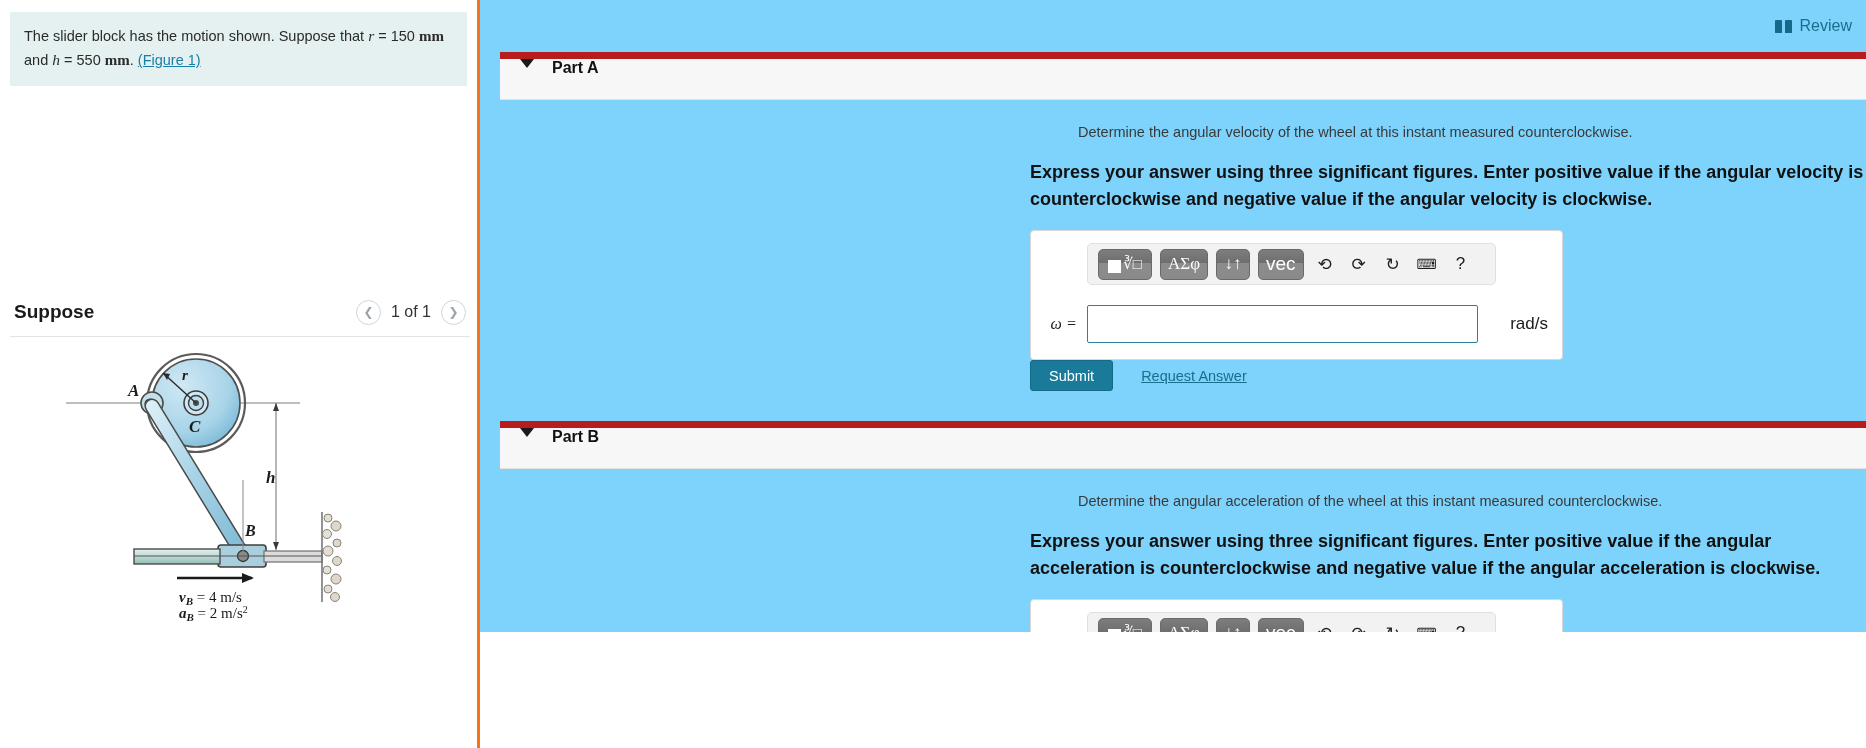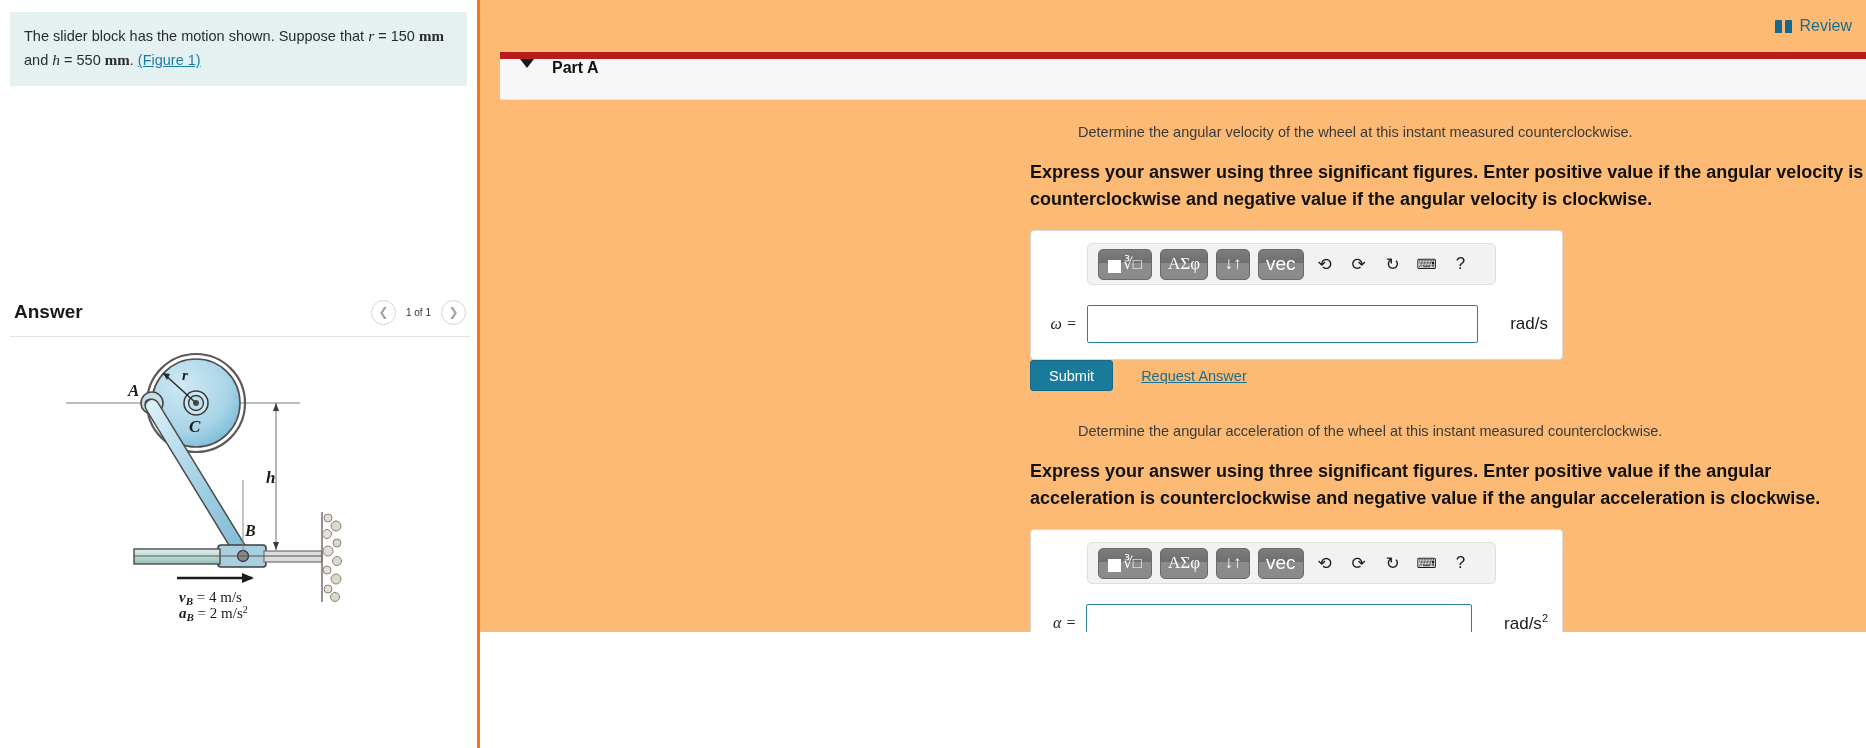--- a/index.html
+++ b/index.html
@@ -40,34 +40,34 @@
   .figure-title { font-size: 19px; font-weight: bold; color: #1a1a1a; }
   .fig-nav {
     margin-left: auto; display: flex; align-items: center; gap: 10px;
   }
   .nav-circle {
     width: 25px; height: 25px; border-radius: 50%;
     border: 1px solid #cfd6da; background: #fff;
     display: flex; align-items: center; justify-content: center;
     color: #9aa4ab; font-size: 12px;
   }
-  .fig-count { font-size: 10px; color: #333; }
+  .fig-count { font-size: 16px; color: #333; }
   .figure-divider {
     position: absolute; left: 10px; top: 336px; width: 460px; height: 1px;
     background: #dfe5e9;
   }
   .figure-canvas {
     position: absolute; left: 0; top: 340px; width: 480px; height: 408px;
     overflow: hidden;
   }
 
   
   .right-panel {
     flex: 1 1 auto; height: 632px; position: relative; overflow: hidden;
-    background: #fdba74;
+    background: #7dd3fc;
   }
   .review-bar {
     height: 52px; display: flex; align-items: center; justify-content: flex-end;
     padding-right: 14px;
   }
   .review-link {
     display: inline-flex; align-items: center; gap: 8px;
     color: #1a6e8e; font-size: 16px; text-decoration: none;
   }
   .book-icon { display: inline-block; width: 17px; height: 13px; position: relative; }
@@ -164,21 +164,21 @@
 
 <div class="page">
 
   <div class="left-panel">
 
     <div class="problem-box">
       <span>The slider block has the motion shown. Suppose that </span><span class="mi">r</span><span> = 150 </span><span class="unit">mm</span><span> and </span><span class="mi">h</span><span> = 550 </span><span class="unit">mm</span><span>. </span><a class="fig-link" href="#">(Figure 1)</a>
     </div>
 
     <div class="figure-header">
-      <div class="figure-title">Answer</div>
+      <div class="figure-title">Suppose</div>
       <div class="fig-nav">
         <div class="nav-circle">❮</div>
         <div class="fig-count">1 of 1</div>
         <div class="nav-circle">❯</div>
       </div>
     </div>
     <div class="figure-divider"></div>
 
     <div class="figure-canvas">
       <svg width="480" height="408" viewBox="0 0 480 408">
@@ -308,20 +308,24 @@
         </div>
 
         <div class="submit-row">
           <button class="submit-btn">Submit</button>
           <a class="request-link" href="#">Request Answer</a>
         </div>
       </div>
     </div>
 
     <div class="partB-wrap">
+      <div class="part-header">
+        <div class="caret"></div>
+        <div class="part-label">Part B</div>
+      </div>
       <div class="part-body">
         <div class="q-text">Determine the angular acceleration of the wheel at this instant measured counterclockwise.</div>
         <div class="q-bold">Express your answer using three significant figures. Enter positive value if the angular acceleration is counterclockwise and negative value if the angular acceleration is clockwise.</div>
 
         <div class="answer-box">
           <div class="math-toolbar">
             <div class="mbtn tmpl">
               <span class="tmpl-glyph">
                   <span class="sq"></span>
                   <span style="font-size:15px;">∛□</span>

